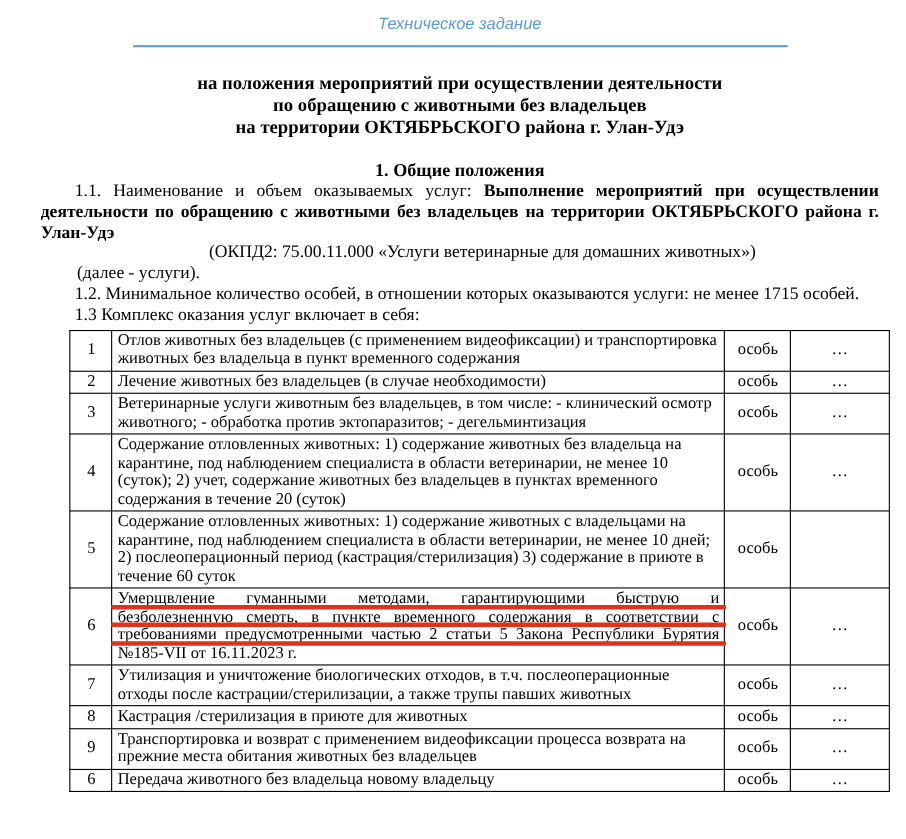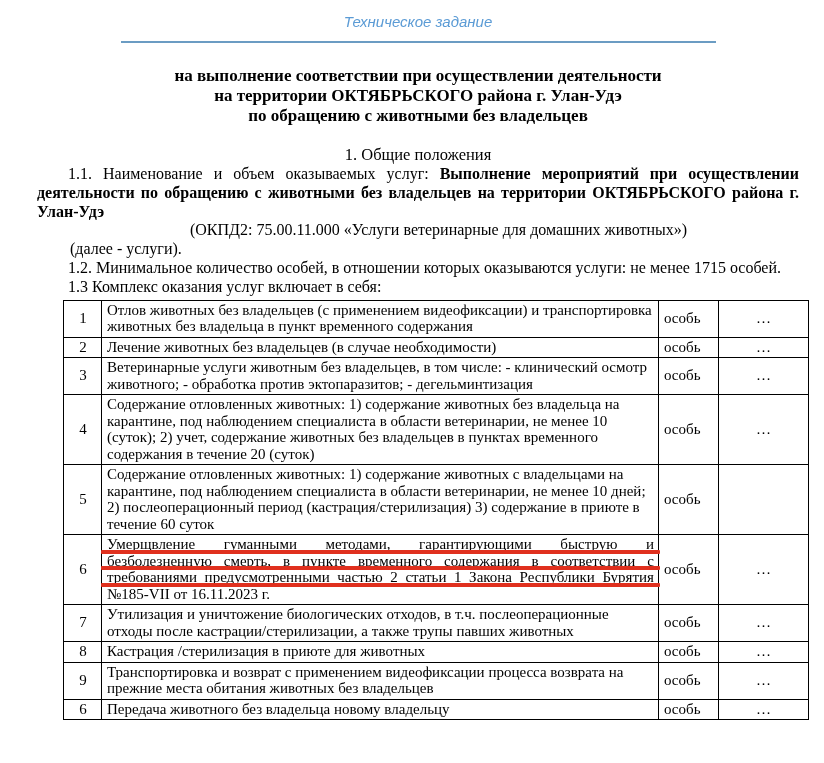--- a/index.html
+++ b/index.html
@@ -7,55 +7,55 @@
     width:824px;height:763px;background:#ffffff;color:#000;
     font-family:"Liberation Serif", serif;overflow:hidden;
   }
   .page{box-sizing:border-box;width:824px;height:763px;padding:10px 25px 0 37px;background:#fff;}
   .doc-header{
     text-align:center;font-family:"Liberation Sans", sans-serif;font-style:italic;
     color:#5b9bd5;font-size:15px;padding-top:3px;
   }
   .header-rule{width:595px;margin:11px auto 0;border-top:2px solid #6b9cc3;height:0;}
   .doc-title{margin-top:23px;text-align:center;font-weight:bold;font-size:17px;line-height:20px;}
-  .section-heading{margin-top:19px;text-align:center;font-weight:normal;font-size:16.5px;line-height:19px;}
+  .section-heading{margin-top:19px;text-align:center;font-weight:bold;font-size:16.5px;line-height:19px;}
   .para{margin:0;font-size:16px;line-height:18.8px;text-align:justify;}
   .para.first{margin-top:1px;}
   .indent{text-indent:31px;}
   .okpd{text-indent:41px;font-weight:normal;text-align:center;}
   .note{text-indent:33px;text-align:left;}
   .b{font-weight:bold;}
   table.services{
     border-collapse:collapse;table-layout:fixed;margin-left:26px;margin-top:3px;
     width:745px;font-size:15px;line-height:16.5px;
   }
   table.services td{border:1.6px solid #000;padding:1px 4px 2px 5px;vertical-align:middle;}
   td.num{text-align:center;padding:1px 0;}
-  td.unit{text-align:left;margin-top:15px;}
+  td.unit{text-align:center;margin-top:15px;}
   td.qty{text-align:center;letter-spacing:1px;}
   td.desc{text-align:left;}
   .jline{text-align:justify;text-align-last:justify;position:relative;}
   .jline.redline::after{
     content:"";position:absolute;left:-6px;right:-6px;bottom:-1px;height:4px;
     background:#e0301e;border-radius:1px;
   }
   .lline{text-align:left;position:relative;}
 </style>
 </head>
 <body>
 
 <div class="page">
 
   <div class="doc-header">Техническое задание</div>
   <div class="header-rule"></div>
 
   <div class="doc-title">
-    <div>на выполнение соответствии при осуществлении деятельности</div>
+    <div>на положения мероприятий при осуществлении деятельности</div>
+    <div>по обращению с животными без владельцев</div>
     <div>на территории ОКТЯБРЬСКОГО района г. Улан-Удэ</div>
-    <div>по обращению с животными без владельцев</div>
   </div>
 
   <div class="section-heading">1. Общие положения</div>
 
   <p class="para first indent"><span>1.1. Наименование и объем оказываемых услуг: </span><span class="b">Выполнение мероприятий при осуществлении деятельности по обращению с животными без владельцев на территории ОКТЯБРЬСКОГО района г. Улан-Удэ</span></p>
   <p class="para okpd">(ОКПД2: 75.00.11.000 «Услуги ветеринарные для домашних животных»)</p>
   <p class="para note">(далее - услуги).</p>
   <p class="para indent">1.2. Минимальное количество особей, в отношении которых оказываются услуги: не менее 1715 особей.</p>
   <p class="para indent">1.3 Комплекс оказания услуг включает в себя:</p>
 
@@ -95,21 +95,21 @@
         <td class="num">5</td>
         <td class="desc">Содержание отловленных животных: 1) содержание животных с владельцами на карантине, под наблюдением специалиста в области ветеринарии, не менее 10 дней; 2) послеоперационный период (кастрация/стерилизация) 3) содержание в приюте в течение 60 суток</td>
         <td class="unit">особь</td>
         <td class="qty"></td>
       </tr>
       <tr>
         <td class="num">6</td>
         <td class="desc">
           <div class="jline redline">Умерщвление гуманными методами, гарантирующими быструю и</div>
           <div class="jline redline">безболезненную смерть, в пункте временного содержания в соответствии с</div>
-          <div class="jline redline">требованиями предусмотренными частью 2 статьи 1 Закона Республики Бурятия</div>
+          <div class="jline redline">требованиями предусмотренными частью 2 статьи 5 Закона Республики Бурятия</div>
           <div class="lline">№185-VII от 16.11.2023 г.</div>
         </td>
         <td class="unit">особь</td>
         <td class="qty">…</td>
       </tr>
       <tr>
         <td class="num">7</td>
         <td class="desc">Утилизация и уничтожение биологических отходов, в т.ч. послеоперационные отходы после кастрации/стерилизации, а также трупы павших животных</td>
         <td class="unit">особь</td>
         <td class="qty">…</td>

